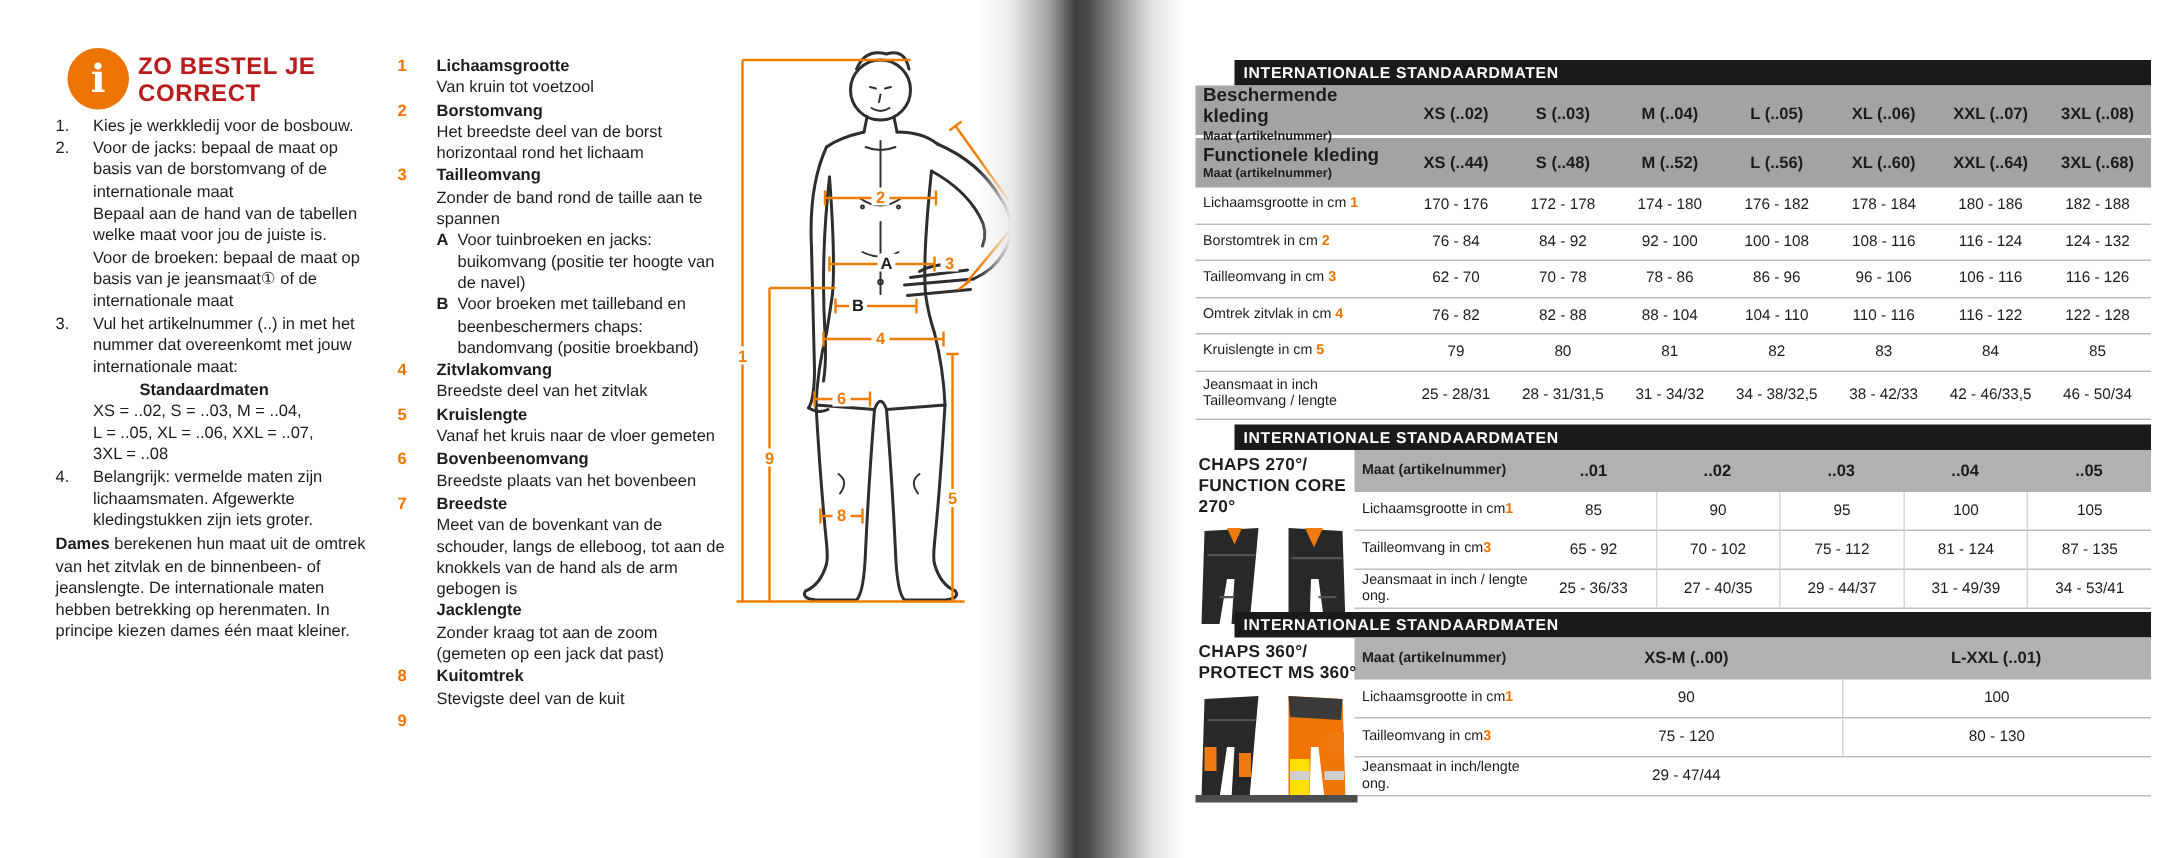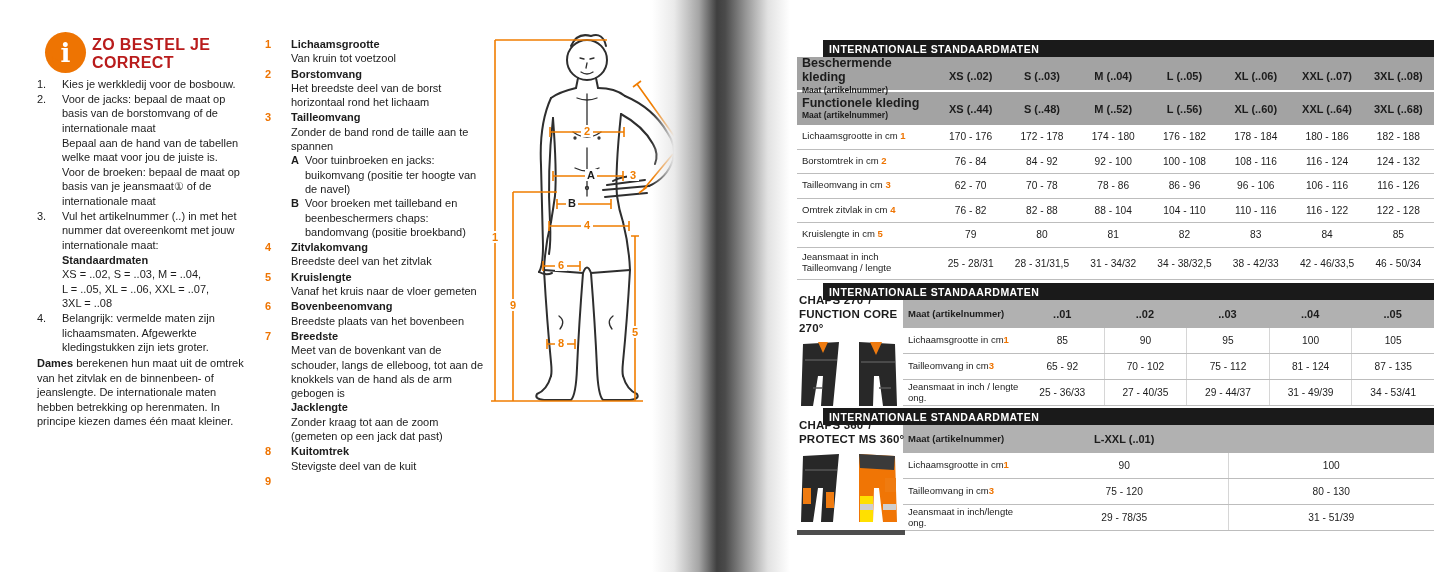--- a/index.html
+++ b/index.html
@@ -9,21 +9,21 @@
   .info-badge{position:absolute;left:45px;top:32px;width:41px;height:41px;border-radius:50%;
               background:#ee7402;color:#fff;display:flex;align-items:center;justify-content:center;
               font:bold 26px "DejaVu Serif",serif;}
   .info-badge::after{content:"";position:absolute;left:1px;bottom:-5px;width:0;height:0;
               border:9px solid transparent;border-top-color:#ee7402;transform:rotate(30deg);}
   .lp-heading{position:absolute;left:92px;top:36px;color:#b91c1c;font-size:16px;font-weight:bold;
               letter-spacing:.4px;line-height:1.13;margin:0;}
   .steps{position:absolute;left:37px;top:77px;width:212px;font-size:11px;line-height:1.33;}
   .step{display:flex;}
   .step-num{width:25px;flex:none;}
-  .step-line.b{font-weight:bold;}
+  .step-line.b{font-weight:bold;margin-left:31px;}
   .dames{margin-top:1px;}
   .measures{position:absolute;left:265px;top:37px;width:222px;font-size:11px;line-height:1.3;}
   .m-item{display:flex;margin-bottom:1px;}
   .m-num{width:26px;color:#ee7402;font-weight:bold;flex:none;}
   .m-title{font-weight:bold;}
   .m-sub{display:flex;}
   .m-sub-letter{width:14px;font-weight:bold;flex:none;}
   .figure{position:absolute;left:487px;top:20px;}
   .fig-line{stroke:#f07d00;stroke-width:1.6;fill:none;}
   .fig-body{stroke:#2e2e2e;stroke-width:2;fill:none;stroke-linecap:round;stroke-linejoin:round;}
@@ -46,21 +46,21 @@
   .t1-hrow + .t1-hrow{border-top:2px solid #ffffff;}
   .hlbl{padding-left:5px;}
   .hl-main{font-size:12.5px;font-weight:bold;line-height:1.1;}
   .hl-sub{font-size:8.5px;font-weight:bold;}
   .hcol{font-size:11px;font-weight:bold;text-align:center;}
   .t1-row{min-height:23.5px;border-bottom:1px solid #bdbdbd;font-size:10.2px;}
   .t1-row.tall{min-height:31px;}
   .lab{font-size:9.5px;padding-left:5px;line-height:1.15;}
   .marker{color:#ee7402;font-weight:bold;}
   .val{text-align:center;}
-  .product{position:absolute;left:2px;top:11px;width:112px;}
+  .product{position:absolute;left:2px;top:21px;width:112px;}
   .p-name{font-size:11.5px;font-weight:bold;letter-spacing:.2px;line-height:1.2;}
   .p-img{margin-top:3px;display:block;}
   .inner{margin-left:106px;width:531px;}
   .cols5{display:grid;grid-template-columns:118px repeat(5,1fr);align-items:stretch;}
   .cols2{display:grid;grid-template-columns:118px repeat(2,1fr);align-items:stretch;}
   .irow-h{height:28px;background:#b1b1b1;font-weight:bold;}
   .irow-h .lab{font-weight:bold;align-self:center;}
   .irow-h .hcol{align-self:center;}
   .irow{height:25px;border-bottom:1px solid #bdbdbd;font-size:10.2px;}
   .irow .lab{display:flex;align-items:center;height:100%;}
@@ -449,20 +449,21 @@
           <path d="M60,4 L96,6 L95,20 L61,18 Z" fill="#3a3a3a"></path>
           <rect x="61" y="46" width="13" height="26" fill="#ffe000"></rect>
           <rect x="61" y="54" width="13" height="6" fill="#cfcfcf"></rect>
           <rect x="84" y="54" width="13" height="6" fill="#cfcfcf"></rect>
           <rect x="86" y="28" width="11" height="14" fill="#ef7b10"></rect>
         </svg>
       </div>
       <div class="inner" id="t3-inner">
           <div class="irow-h cols2">
             <div class="lab">Maat (artikelnummer)</div>
+            <div class="hcol">XS-M (..00)</div>
             <div class="hcol">L-XXL (..01)</div>
           </div>
           <div class="irow cols2">
             <div class="lab">
               <span>Lichaamsgrootte in cm </span>
               <span class="marker">1</span>
             </div>
             <div class="val">90</div>
             <div class="val">100</div>
           </div>
@@ -471,21 +472,20 @@
               <span>Tailleomvang in cm </span>
               <span class="marker">3</span>
             </div>
             <div class="val">75 - 120</div>
             <div class="val">80 - 130</div>
           </div>
           <div class="irow cols2">
             <div class="lab">
               <span>Jeansmaat in inch/lengte ong.</span>
             </div>
-            <div class="val">29 - 78/35</div>
-            <div class="val">31 - 51/39</div>
+            <div class="val">29 - 47/44</div>
           </div>
         </div>
     </div>
 
     <div class="img-shadow"></div>
   </section>
 </div>
 
 </body></html>

